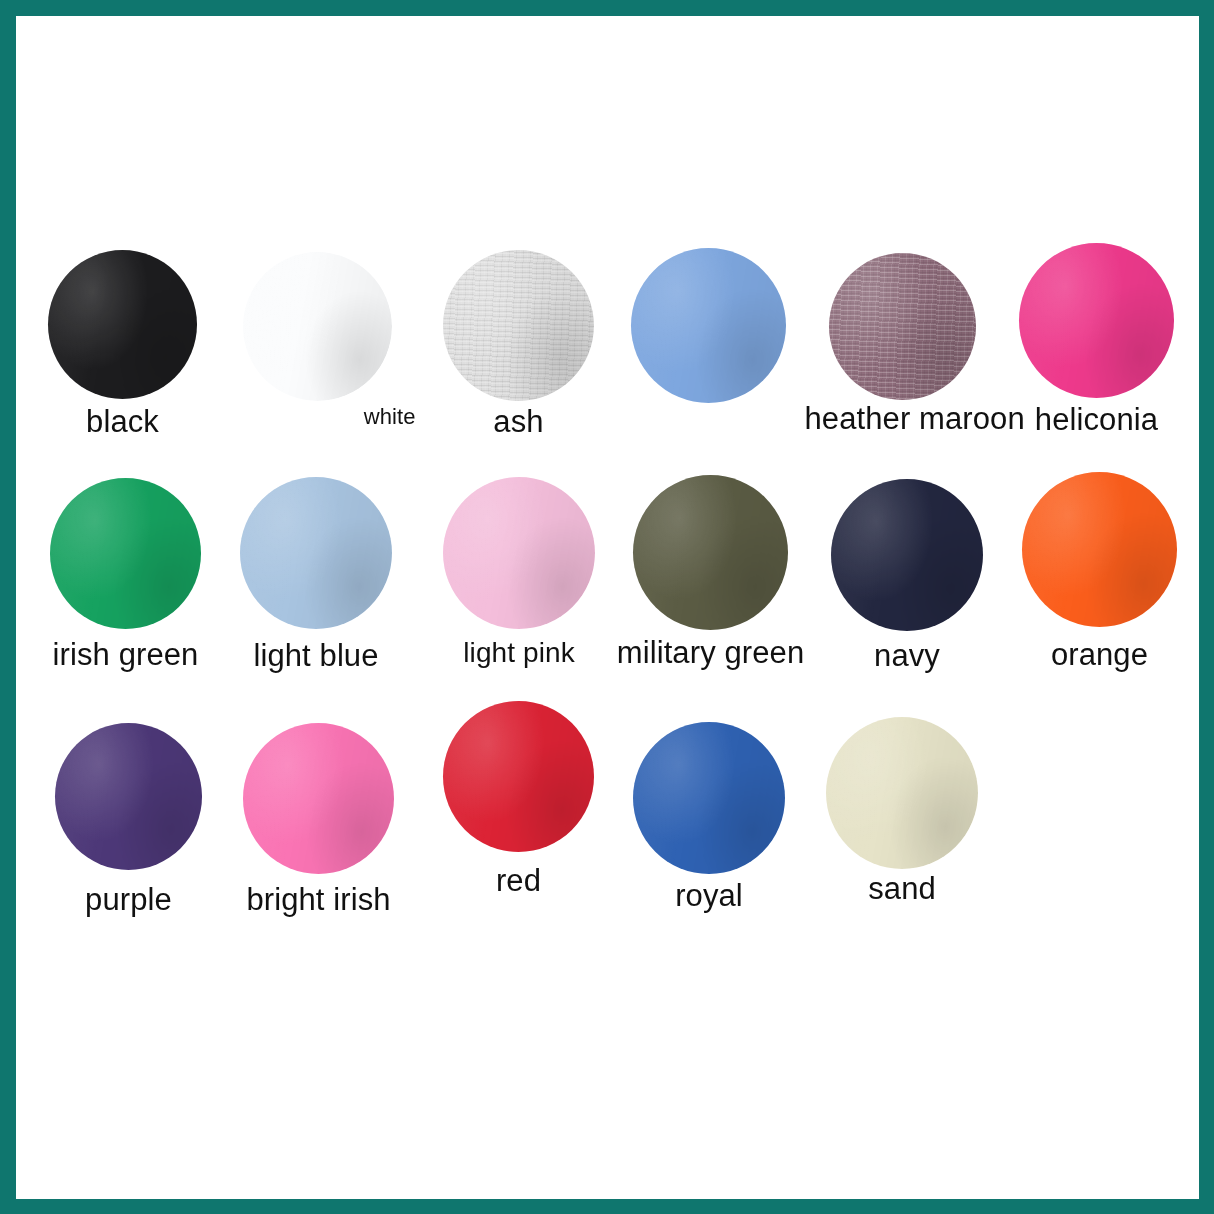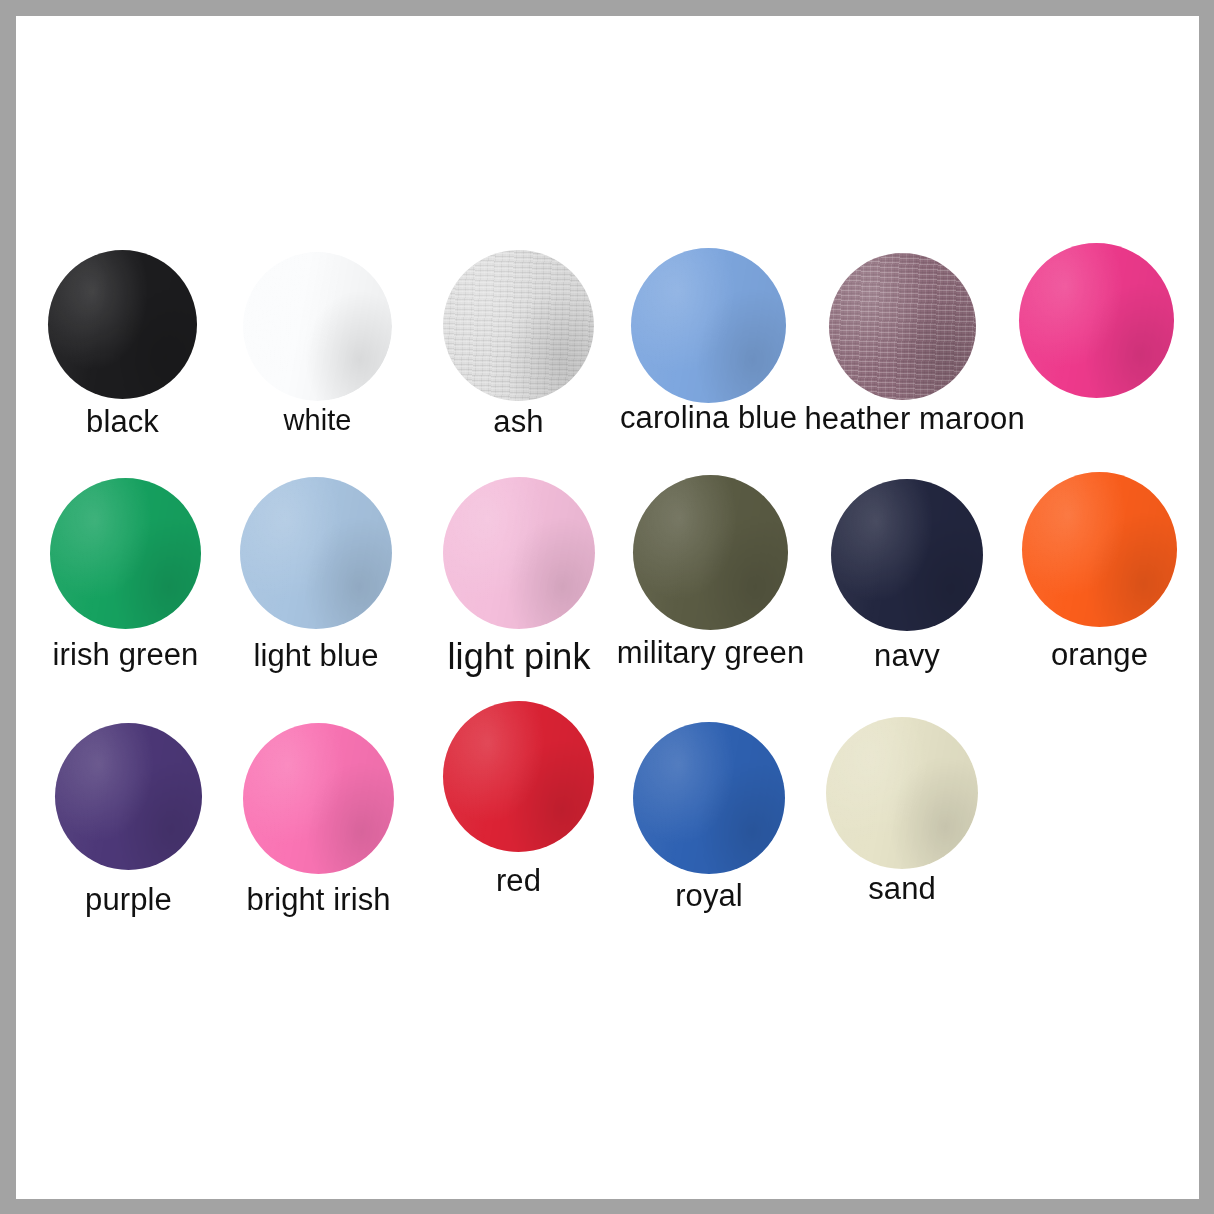--- a/index.html
+++ b/index.html
@@ -81,77 +81,77 @@
     font-family: "Liberation Sans", sans-serif;
     font-weight: 300;
     letter-spacing: 0.1px;
     white-space: nowrap;
     line-height: 1;
   }
 </style>
 </head>
 <body>
 
-<div id="canvas" style="background: #a3a3a3;">
+<div id="canvas" style="background: #0f766e;">
   <div id="panel" style="background: rgb(255, 255, 255);">
     <div id="grid">
         <div class="swatch-cell" style="left: 8.5px; top: 234px; height: 216px;">
           <div class="swatch-disc" style="left: 23.5px; top: 0px; width: 149px; height: 149px; background: rgb(29, 29, 31);">
             <div class="sheen fold"></div>
           </div>
           <div class="swatch-label" style="top: 156px; font-size: 31px; color: rgb(17, 17, 17);">black</div>
         </div>
         <div class="swatch-cell" style="left: 203.5px; top: 236px; height: 214px;">
           <div class="swatch-disc" style="left: 23.5px; top: 0px; width: 149px; height: 149px; background: rgb(251, 252, 253);">
             <div class="sheen fold"></div>
           </div>
-          <div class="swatch-label" style="top: 154px; font-size: 29px; color: rgb(17, 17, 17);">white</div>
+          <div class="swatch-label" style="top: 154px; font-size: 22px; color: rgb(17, 17, 17); text-align: right;">white</div>
         </div>
         <div class="swatch-cell" style="left: 404.5px; top: 234px; height: 216px;">
           <div class="swatch-disc" style="left: 22.5px; top: 0px; width: 151px; height: 151px; background: rgb(222, 222, 222);">
             <div class="sheen heather"></div>
             <div class="sheen fold"></div>
           </div>
           <div class="swatch-label" style="top: 156px; font-size: 31px; color: rgb(17, 17, 17);">ash</div>
         </div>
         <div class="swatch-cell" style="left: 594.5px; top: 232px; height: 214px;">
           <div class="swatch-disc" style="left: 20.5px; top: 0px; width: 155px; height: 155px; background: rgb(126, 167, 223);">
             <div class="sheen fold"></div>
           </div>
-          <div class="swatch-label" style="top: 154px; font-size: 31px; color: rgb(17, 17, 17);">carolina blue</div>
         </div>
         <div class="swatch-cell" style="left: 788.5px; top: 237px; height: 210px;">
           <div class="swatch-disc" style="left: 24.5px; top: 0px; width: 147px; height: 147px; background: rgb(143, 109, 124);">
             <div class="sheen heather"></div>
             <div class="sheen fold"></div>
           </div>
           <div class="swatch-label" style="top: 150px; font-size: 31px; color: rgb(17, 17, 17);">heather maroon</div>
         </div>
         <div class="swatch-cell" style="left: 982.5px; top: 227px; height: 221px;">
           <div class="swatch-disc" style="left: 20.5px; top: 0px; width: 155px; height: 155px; background: rgb(238, 58, 140);">
             <div class="sheen fold"></div>
           </div>
+          <div class="swatch-label" style="top: 161px; font-size: 31px; color: rgb(17, 17, 17);">heliconia</div>
         </div>
         <div class="swatch-cell" style="left: 11.5px; top: 462px; height: 221px;">
           <div class="swatch-disc" style="left: 22.5px; top: 0px; width: 151px; height: 151px; background: rgb(22, 162, 96);">
             <div class="sheen fold"></div>
           </div>
           <div class="swatch-label" style="top: 161px; font-size: 31px; color: rgb(17, 17, 17);">irish green</div>
         </div>
         <div class="swatch-cell" style="left: 202px; top: 461px; height: 223px;">
           <div class="swatch-disc" style="left: 22px; top: 0px; width: 152px; height: 152px; background: rgb(168, 196, 224);">
             <div class="sheen fold"></div>
           </div>
           <div class="swatch-label" style="top: 163px; font-size: 31px; color: rgb(17, 17, 17);">light blue</div>
         </div>
         <div class="swatch-cell" style="left: 405px; top: 461px; height: 222px;">
           <div class="swatch-disc" style="left: 22px; top: 0px; width: 152px; height: 152px; background: rgb(244, 190, 219);">
             <div class="sheen fold"></div>
           </div>
-          <div class="swatch-label" style="top: 162px; font-size: 36px; color: rgb(17, 17, 17);">light pink</div>
+          <div class="swatch-label" style="top: 162px; font-size: 28px; color: rgb(17, 17, 17);">light pink</div>
         </div>
         <div class="swatch-cell" style="left: 596.5px; top: 459px; height: 222px;">
           <div class="swatch-disc" style="left: 20.5px; top: 0px; width: 155px; height: 155px; background: rgb(91, 92, 68);">
             <div class="sheen fold"></div>
           </div>
           <div class="swatch-label" style="top: 162px; font-size: 31px; color: rgb(17, 17, 17);">military green</div>
         </div>
         <div class="swatch-cell" style="left: 793px; top: 463px; height: 221px;">
           <div class="swatch-disc" style="left: 22px; top: 0px; width: 152px; height: 152px; background: rgb(35, 39, 64);">
             <div class="sheen fold"></div>

